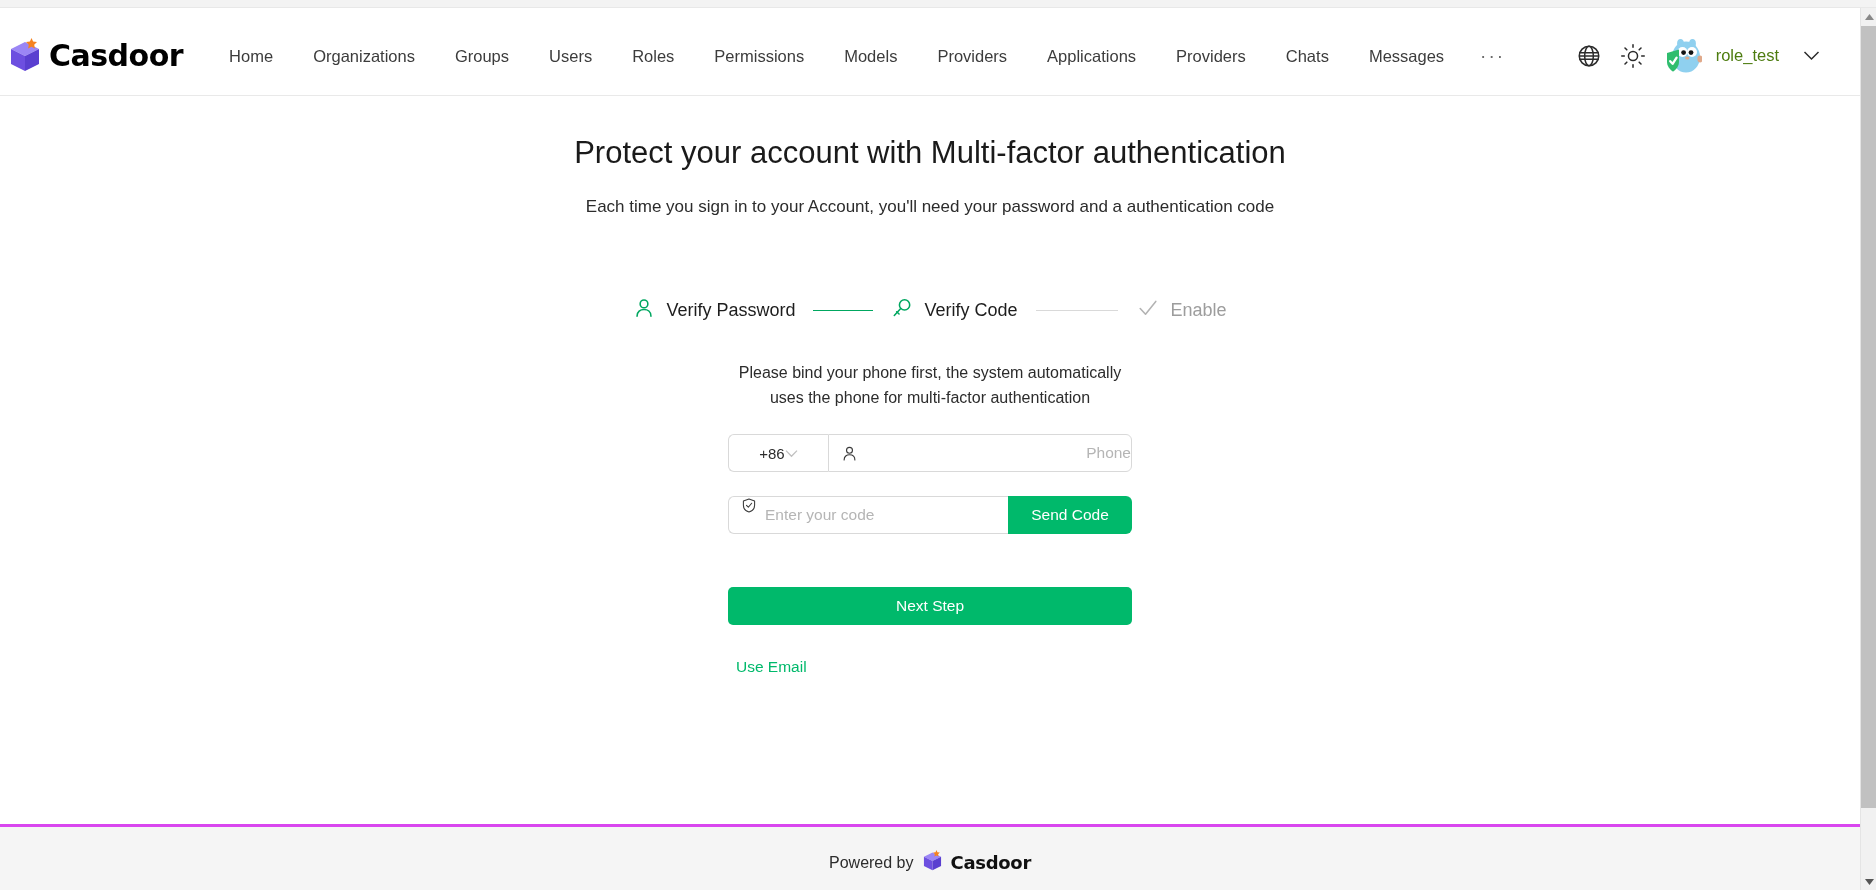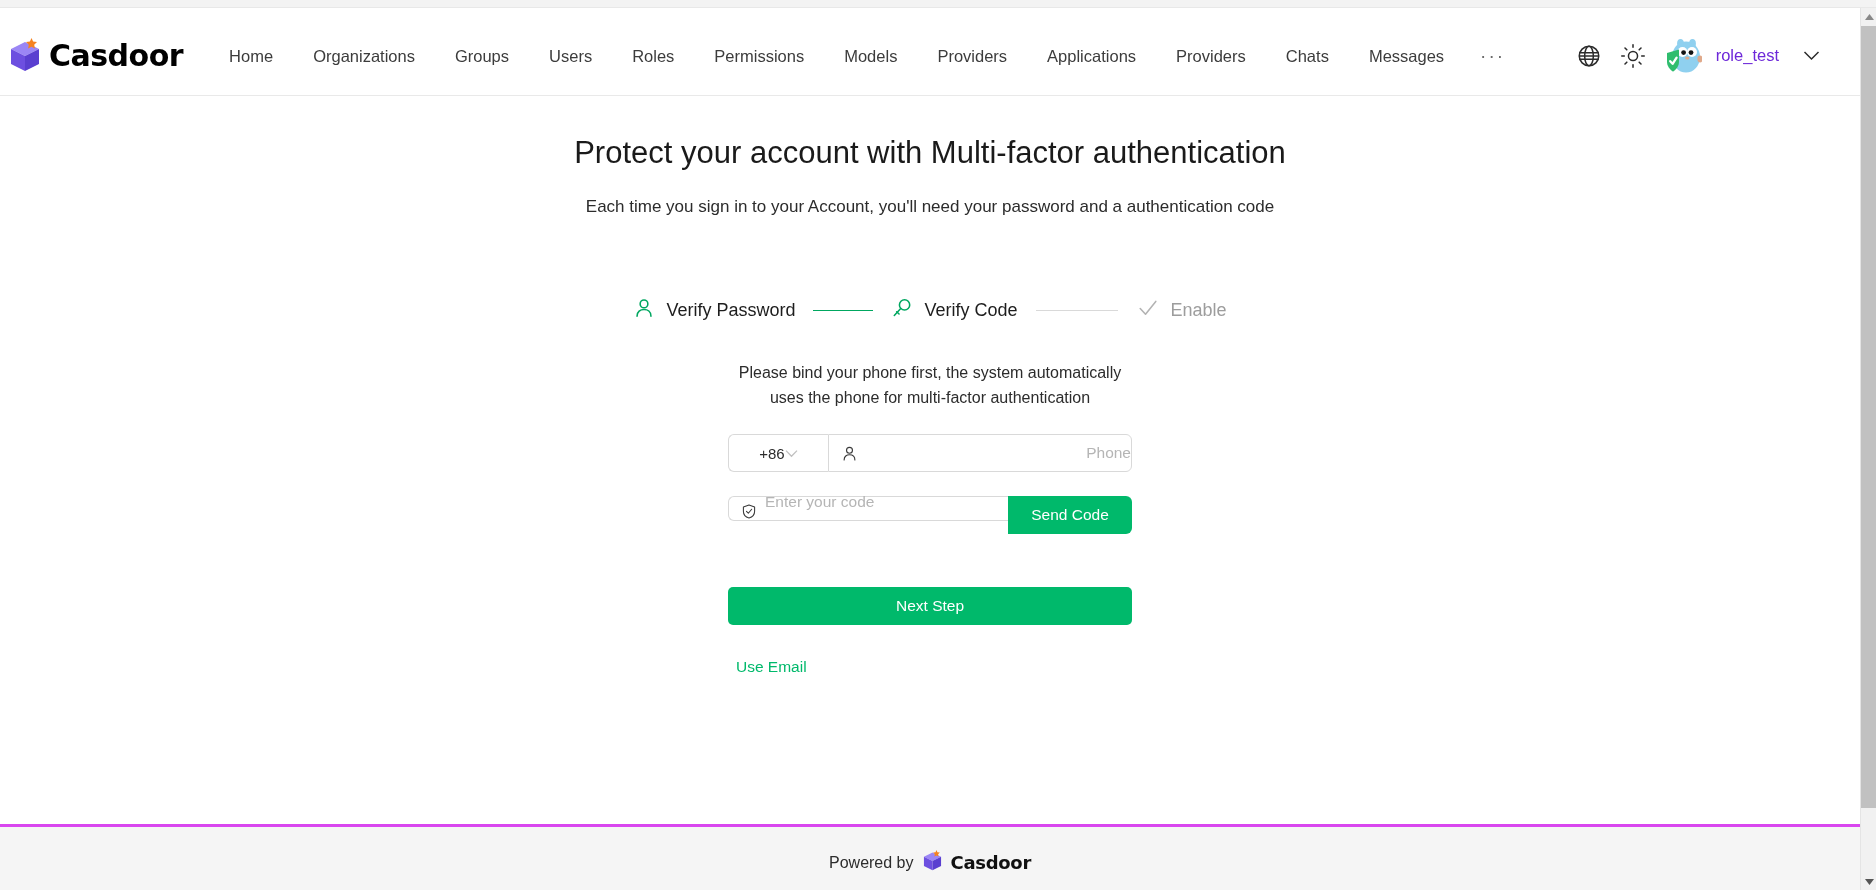--- a/index.html
+++ b/index.html
@@ -69,21 +69,21 @@
   }
   #header-right {
     display: flex; align-items: center;
     gap: 18px;
     padding-right: 40px;
     flex: none;
   }
   .hdr-icon { width: 26px; height: 26px; cursor: pointer; }
   #avatar-wrap { position: relative; width: 38px; height: 38px; cursor: pointer; }
   #username {
-    font-size: 16.5px; color: #6d28d9;
+    font-size: 16.5px; color: #4d7c0f;
     margin-left: -4px; cursor: pointer;
   }
   #user-caret { margin-left: 6px; cursor: pointer; }
 
   
   #content {
     position: relative;
     height: 724px;
     background: #ffffff;
     padding-top: 34px;
@@ -159,25 +159,25 @@
     font-size: 15.5px;
     text-align: right;
     font-family: "Liberation Sans", sans-serif;
     color: #a21caf;
     background: transparent;
   }
   #phone-input::placeholder { color: #b5b5b5; }
 
   
   #code-field {
-    flex: 1; height: 25px;
+    flex: 1; height: 38px;
     border: 1px solid #d9d9d9;
     border-right: none;
     border-radius: 6px 0 0 6px;
-    display: flex; align-items: flex-end;
+    display: flex; align-items: flex-start;
     background: #fff;
   }
   #code-field .pre-icon { padding: 0 8px 0 12px; display:flex; }
   #code-input {
     flex: 1; border: none; outline: none;
     height: 36px; font-size: 15.5px;
     font-family: "Liberation Sans", sans-serif;
     color: #2b2b2b; background: transparent;
   }
   #code-input::placeholder { color: #b5b5b5; }

